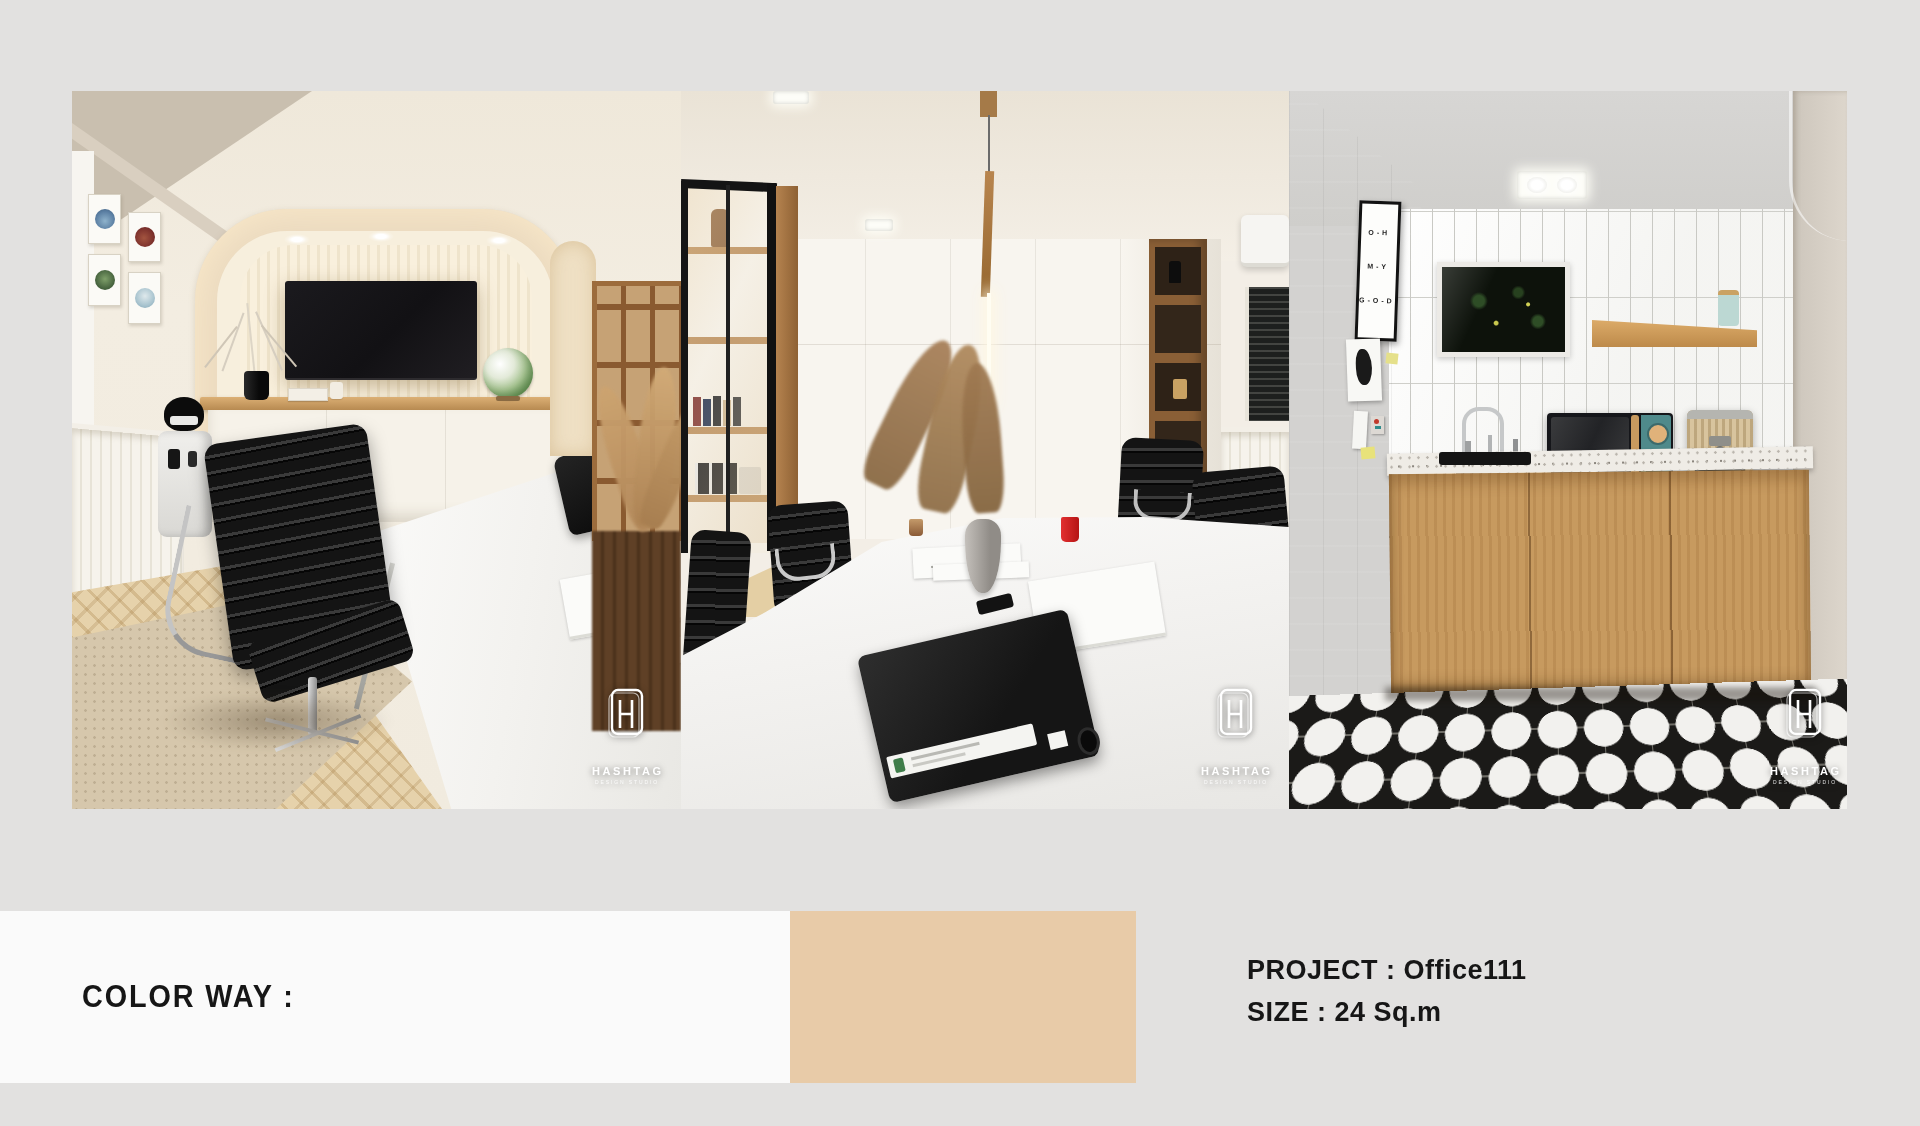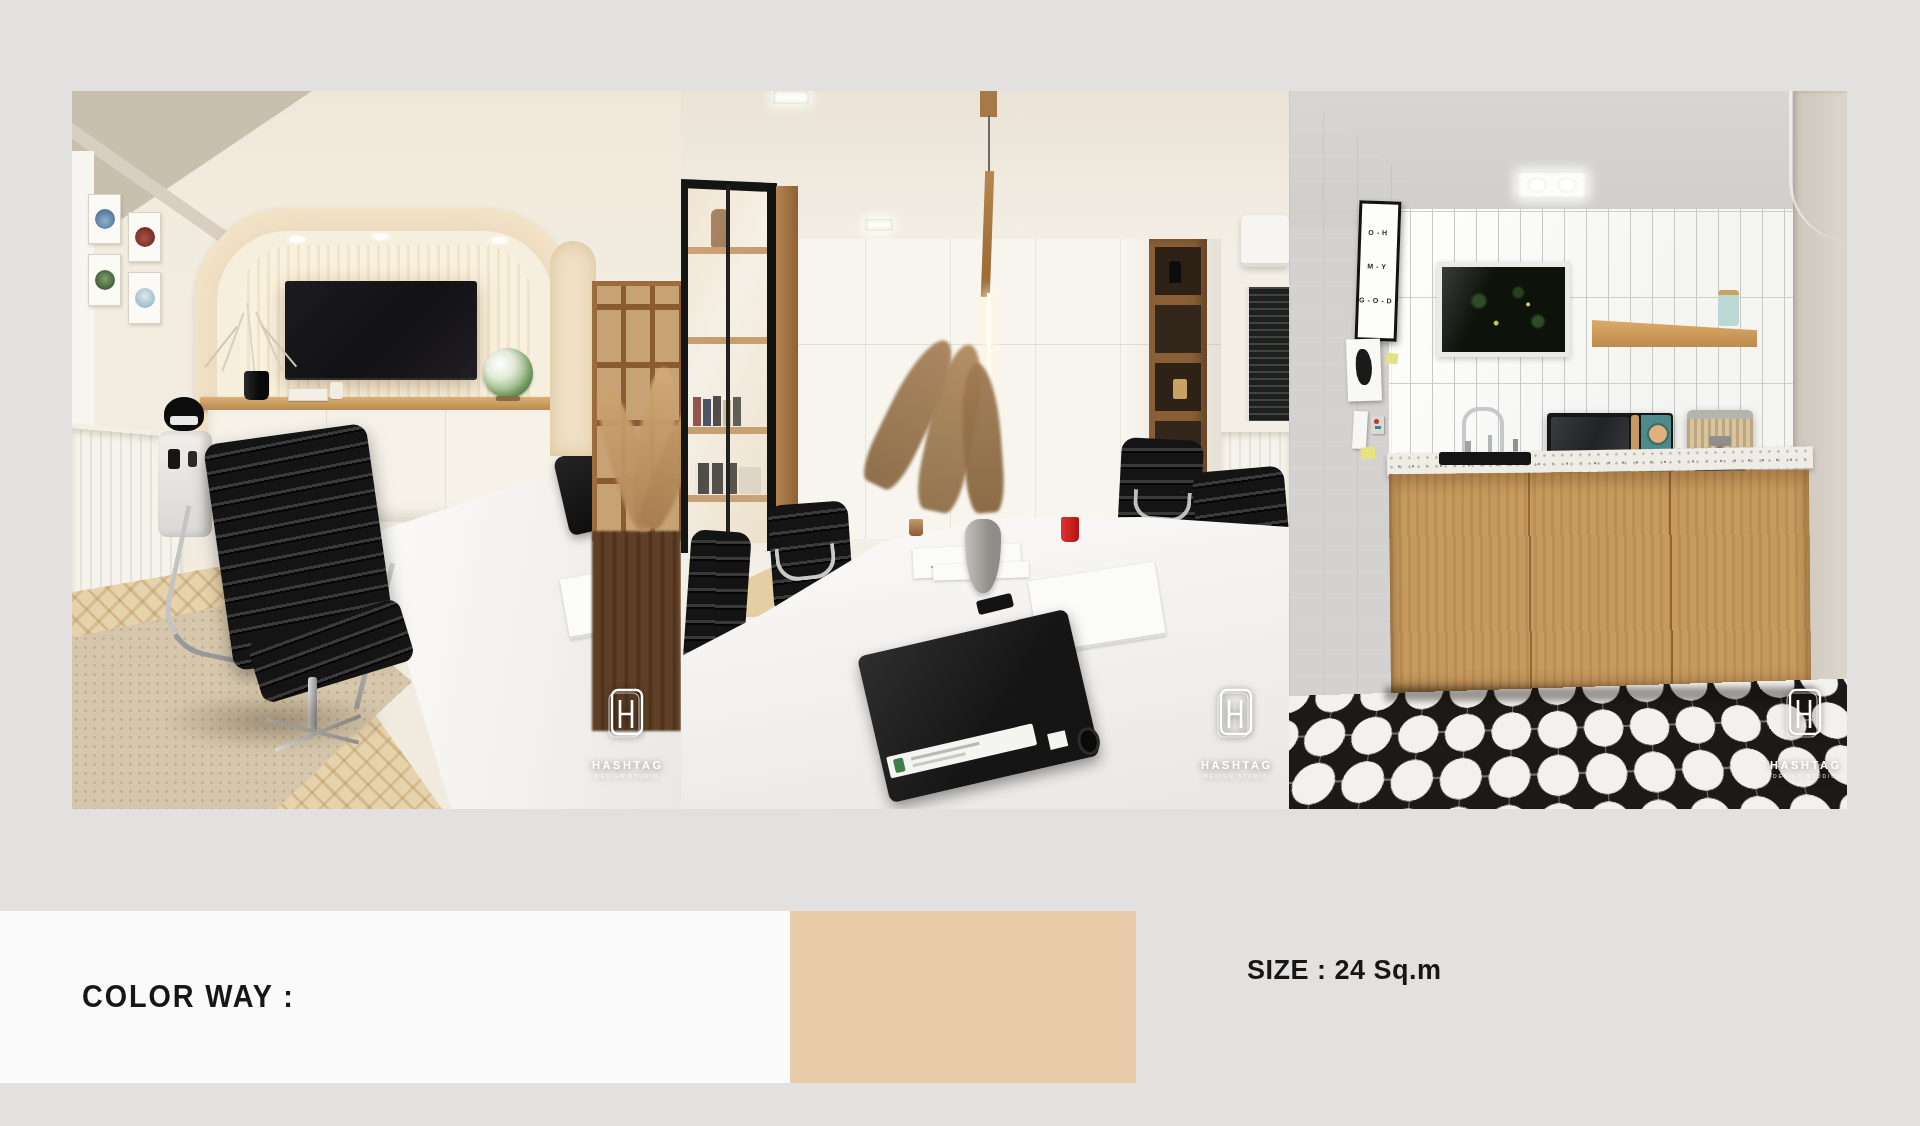--- a/index.html
+++ b/index.html
@@ -11,21 +11,21 @@
   .ribbed{background:repeating-linear-gradient(177deg,#141414 0 11px,#3a3a3a 11px 14px,#060606 14px 16px);border-radius:14px;}
   .chrome{background:linear-gradient(90deg,#dcdcdc,#8f8f8f);}
   .paper{background:#fbfbf9;box-shadow:0 1px 3px rgba(0,0,0,.22);}
   .spotlight{background:radial-gradient(closest-side,#ffffff 40%,rgba(255,255,255,.3) 72%,rgba(255,255,255,0) 100%);}
   .sq-spot{background:#fdfdf8;border-radius:3px;box-shadow:0 0 12px 3px rgba(255,255,248,.95), inset 0 0 4px rgba(170,170,160,.55);}
   .print{background:#fbfaf6;border:1px solid #d8d2c4;box-shadow:1px 2px 3px rgba(120,110,90,.25);display:flex;align-items:center;justify-content:center;}
   .print i{display:block;width:20px;height:20px;border-radius:50%;}
   .wainscot{background:repeating-linear-gradient(90deg,#f6f3ec 0 8px,#e7e3d7 8px 10px);border-top:5px solid #f3efe7;box-shadow:inset 0 4px 6px rgba(160,150,125,.35);}
   .seams{background-image:repeating-linear-gradient(90deg,rgba(0,0,0,0) 0 84px,rgba(90,80,60,.10) 84px 85px);}
   .logo{position:absolute;width:70px;text-align:center;color:#fff;filter:drop-shadow(0 1px 3px rgba(0,0,0,.5));z-index:40;}
-  .logo .logo-name{font-size:11px;font-weight:700;letter-spacing:2.6px;margin-top:12px;white-space:nowrap;}
+  .logo .logo-name{font-size:11px;font-weight:700;letter-spacing:2.6px;margin-top:18px;white-space:nowrap;}
   .logo .logo-tag{font-size:5px;letter-spacing:1.9px;margin-top:2px;opacity:.85;white-space:nowrap;}
   .feather{border-radius:55% 55% 30% 30%;filter:blur(1.5px);opacity:.95;}
   .binderlabel{position:absolute;background:#f4f4f1;}
   .floor-tiles{background-color:#1b1a18;
     background-image:
       radial-gradient(circle 19px at 0 0,      #f2f1ee 97%, rgba(0,0,0,0) 100%),
       radial-gradient(circle 19px at 44px 0,   #f2f1ee 97%, rgba(0,0,0,0) 100%),
       radial-gradient(circle 19px at 0 44px,   #f2f1ee 97%, rgba(0,0,0,0) 100%),
       radial-gradient(circle 19px at 44px 44px,#f2f1ee 97%, rgba(0,0,0,0) 100%),
       repeating-linear-gradient(0deg,rgba(120,118,112,.9) 0 1.5px,rgba(0,0,0,0) 1.5px 44px),
@@ -296,14 +296,15 @@
   </div>
 </div>
 
 <div class="abs" style="left:0;top:911px;width:790px;height:172px;" style2="background:#fafafa">
   <div class="abs" style="left:0;top:0;width:790px;height:172px;;background:#fafafa"></div>
   <div class="abs footer-text" style="left:82px;top:0;height:172px;display:flex;align-items:center;font-size:31px;letter-spacing:2px;transform:scaleX(.93);transform-origin:left center;">COLOR WAY :</div>
 </div>
 <div class="abs" style="left:790px;top:911px;width:346px;height:172px;;background:#e8cba8"></div>
 
 <div class="abs" style="left:1247px;top:949px;">
+  <div class="footer-text" style="font-size:27px;letter-spacing:.5px;line-height:42px;">PROJECT : Office111</div>
   <div class="footer-text" style="font-size:27px;letter-spacing:.5px;line-height:42px;">SIZE : 24 Sq.m</div>
 </div>
 
 </body></html>

